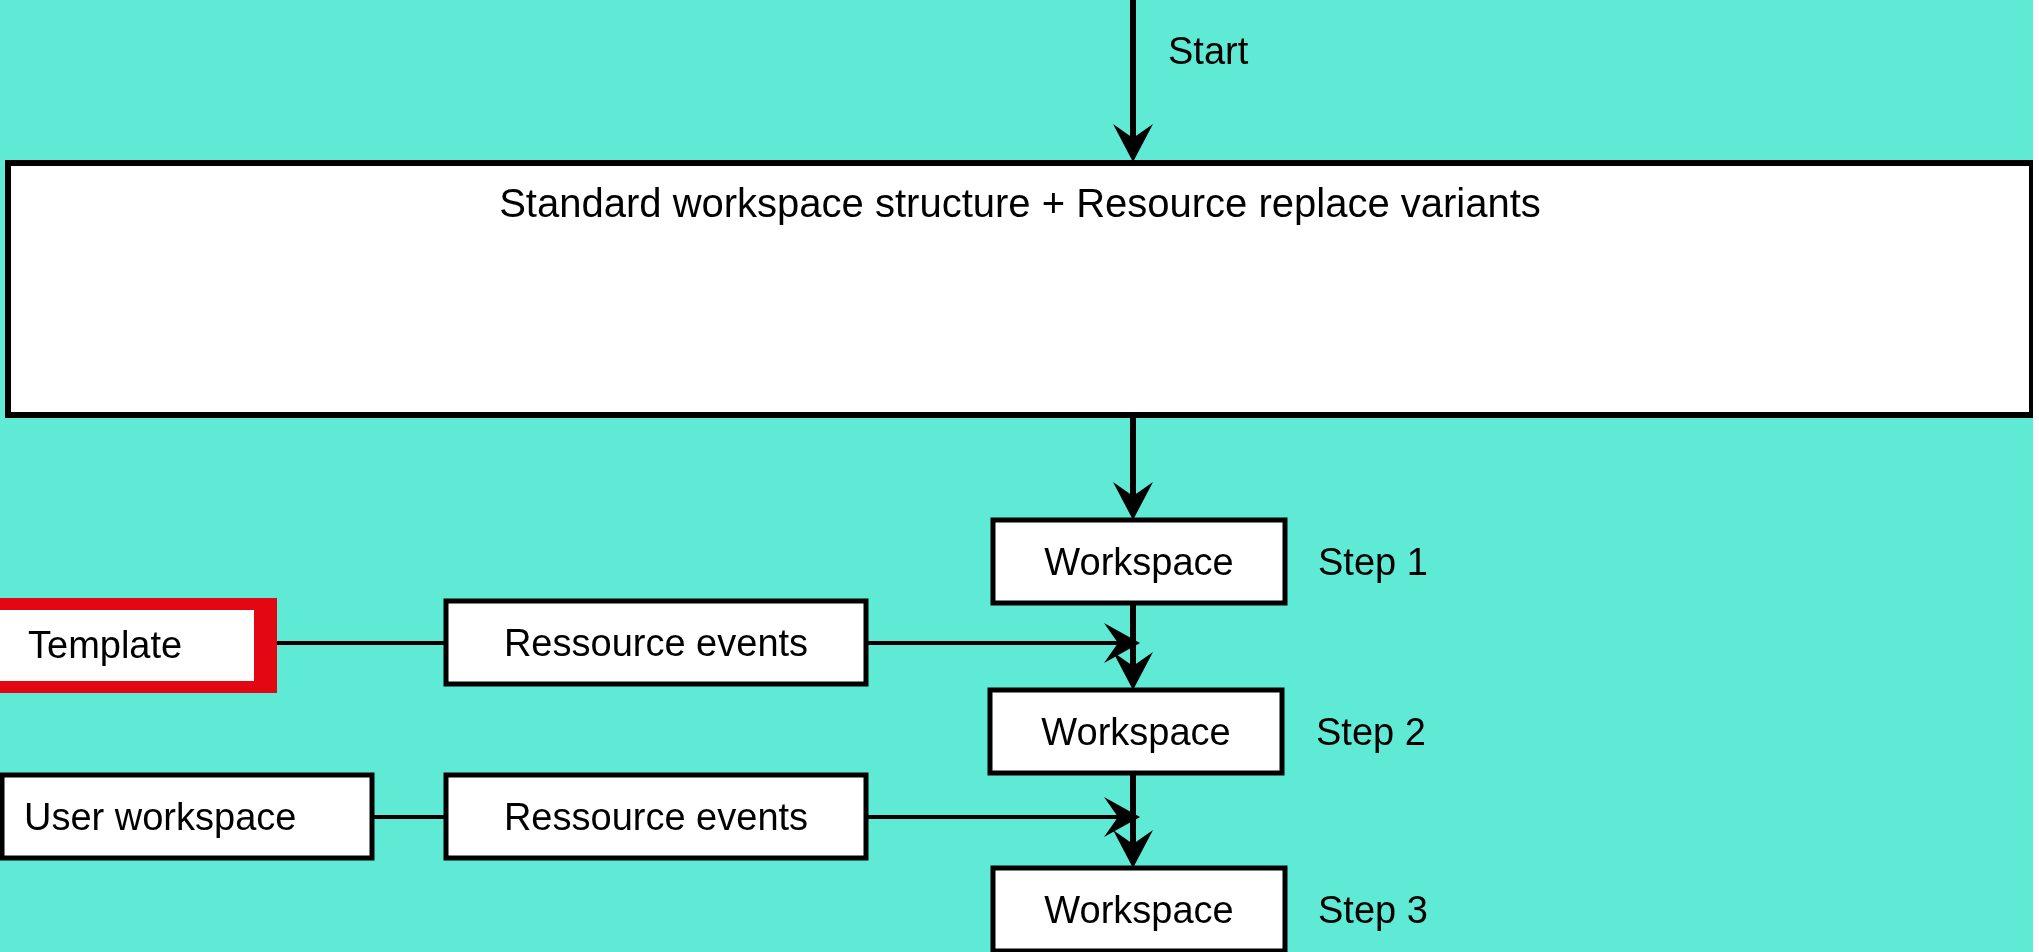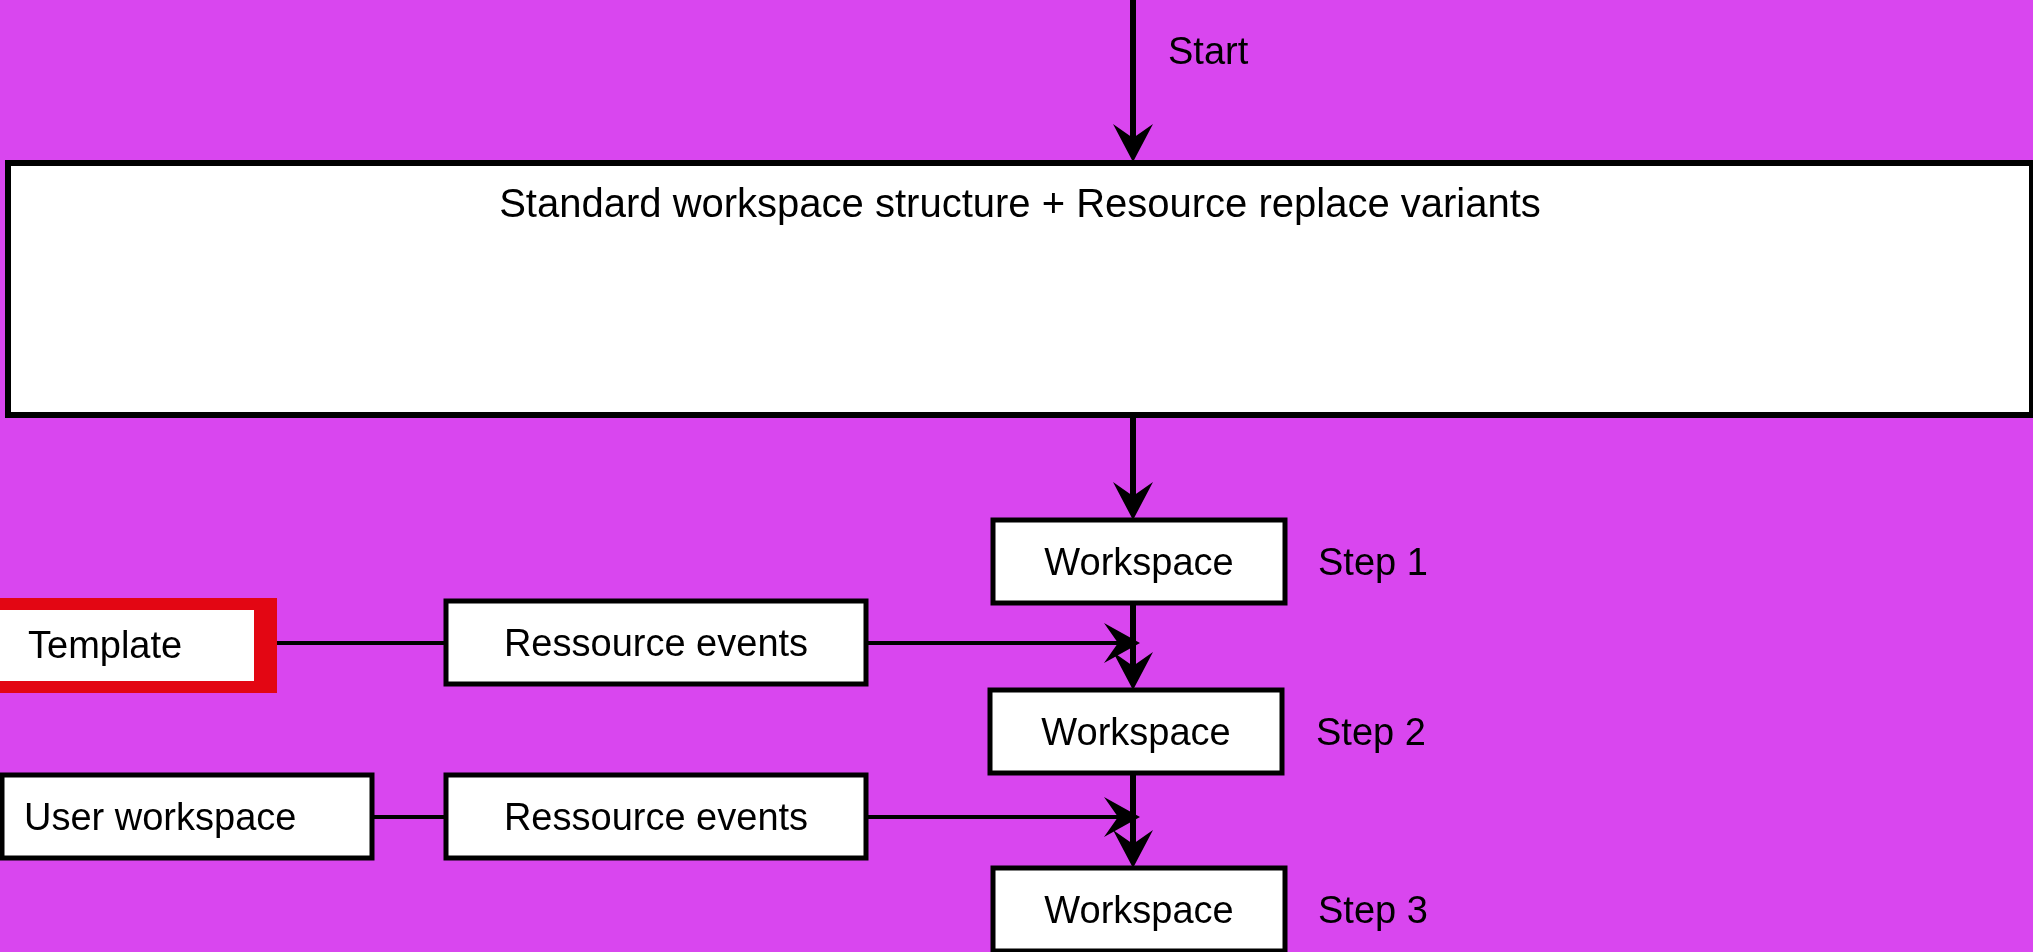--- a/index.html
+++ b/index.html
@@ -4,21 +4,21 @@
 <style>
   html, body {
     margin: 0;
     padding: 0;
     background: #ffffff;
   }
   #canvas {
     position: relative;
     width: 2033px;
     height: 952px;
-    background: #d946ef;
+    background: #5eead4;
     overflow: hidden;
     font-family: "Liberation Sans", sans-serif;
   }
   #diagram-svg {
     position: absolute;
     left: 0;
     top: 0;
     width: 2039px;
     height: 952px;
   }

